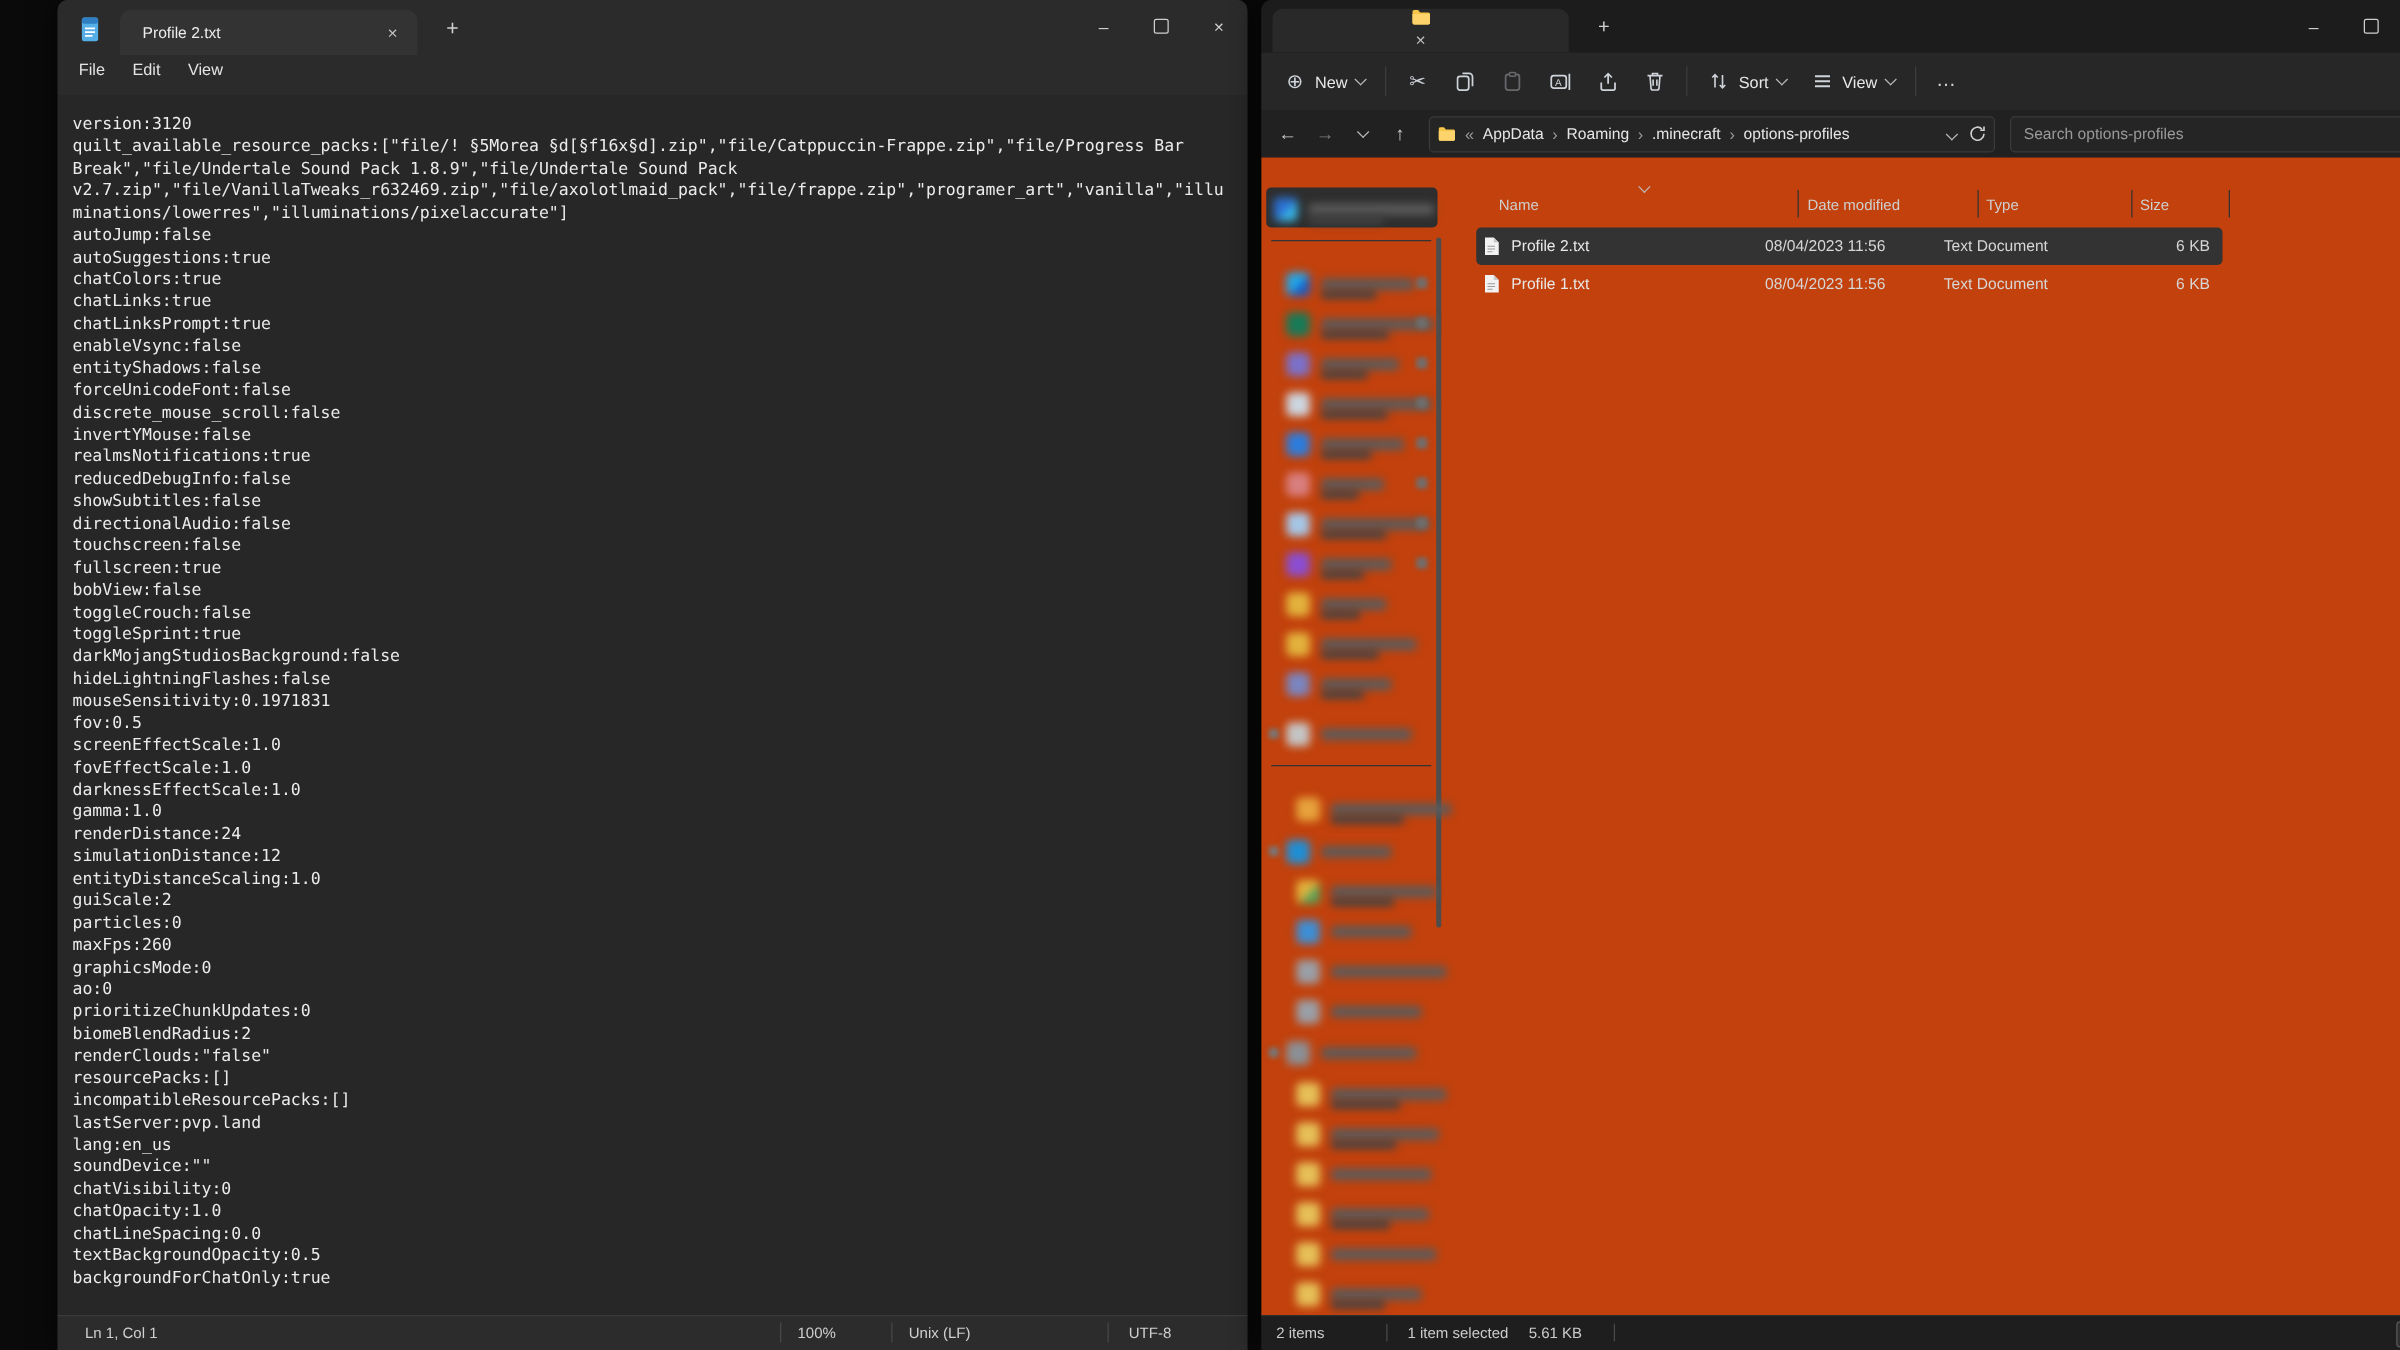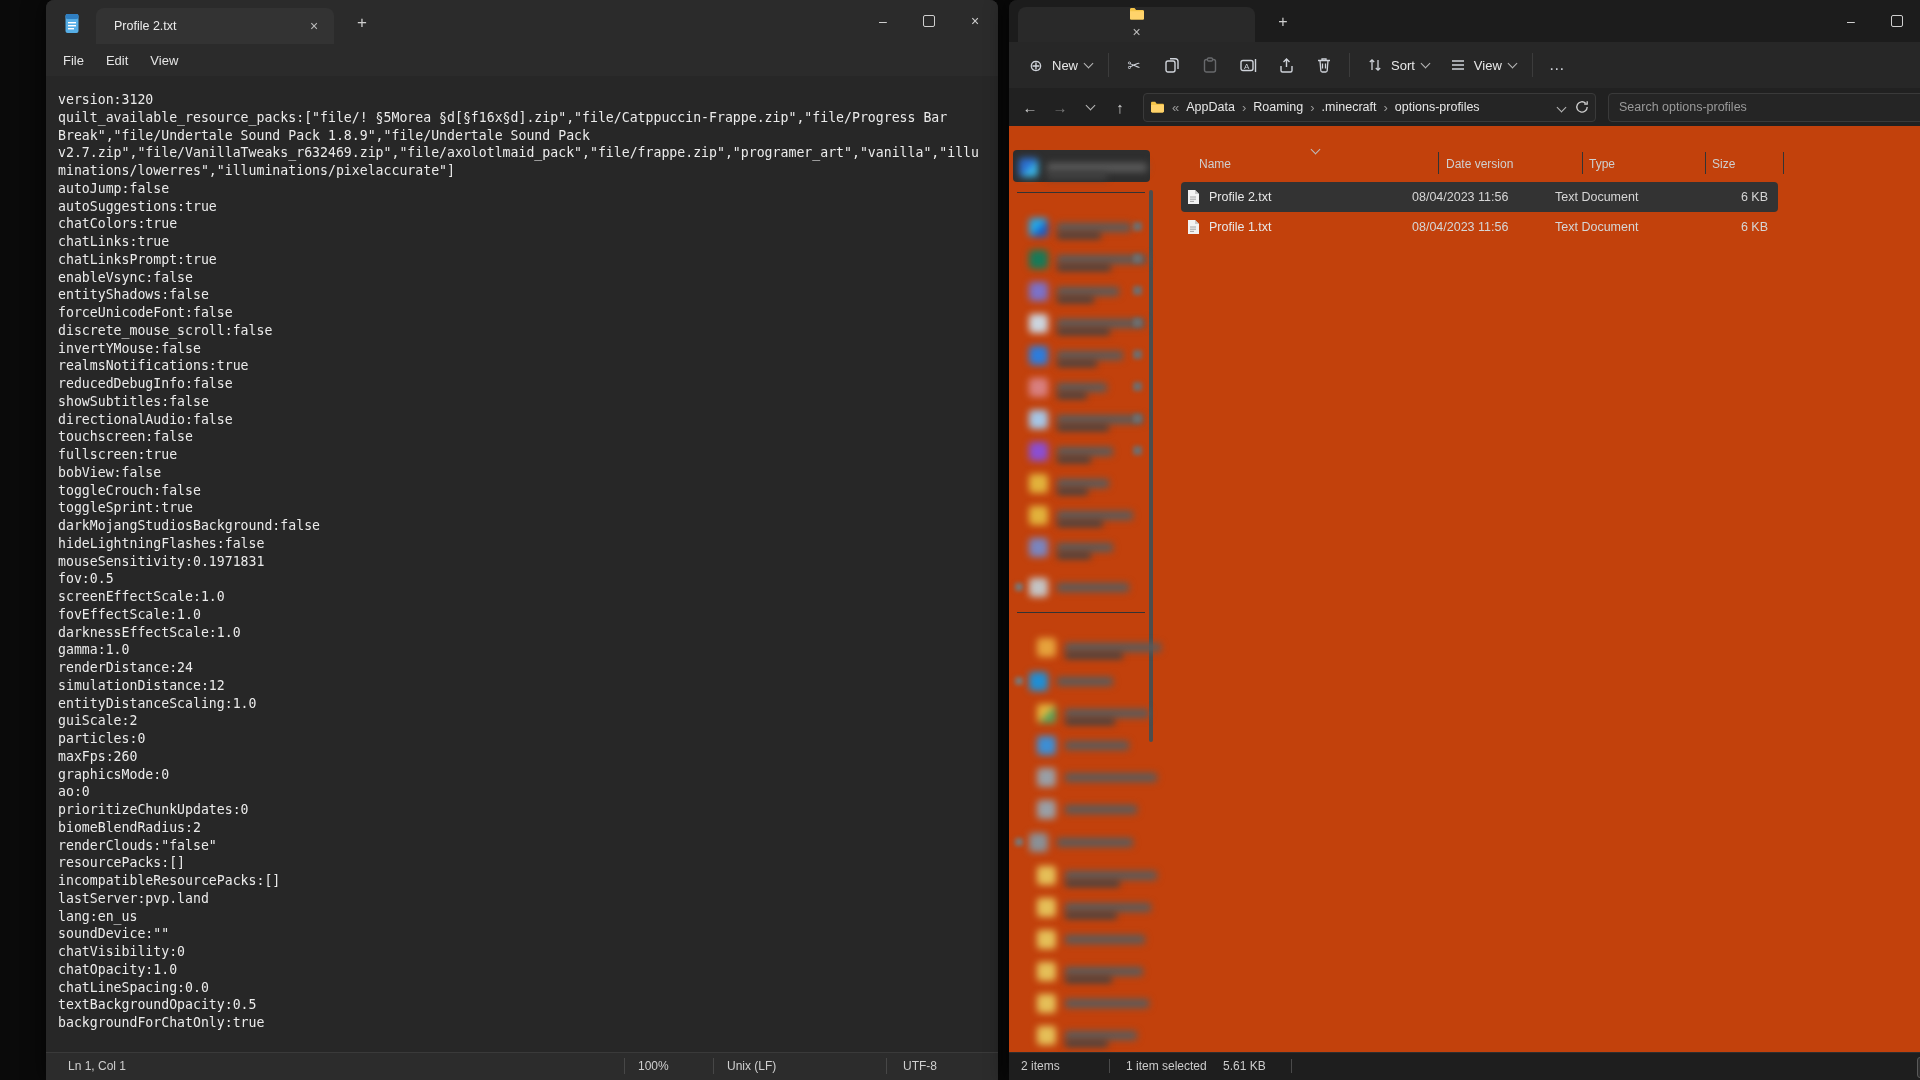--- a/index.html
+++ b/index.html
@@ -11,21 +11,21 @@
   .np-tabbar{position:absolute;top:0;left:0;right:0;height:44px;background:#2b2b2b;}
   .np-appicon{position:absolute;left:14px;top:11px;width:24px;height:24px;display:flex;align-items:center;justify-content:center;}
   .np-tab{position:absolute;left:50px;top:8px;width:238px;height:36px;background:#333333;border-radius:8px 8px 0 0;
     display:flex;align-items:center;padding:0 10px;box-sizing:border-box;}
   .np-tab-title{color:#ececec;font-size:12.5px;flex:1;padding-left:8px;}
   .np-tab-close{color:#bdbdbd;font-size:14px;width:20px;height:20px;line-height:20px;text-align:center;border-radius:4px;}
   .np-newtab{position:absolute;left:303px;top:13px;color:#cfcfcf;font-size:17px;width:26px;height:22px;text-align:center;line-height:20px;border-radius:4px;}
   .np-caption{position:absolute;right:0;top:0;height:42px;display:flex;}
   .cap-btn{width:46px;height:42px;display:flex;align-items:center;justify-content:center;color:#cfcfcf;font-size:14px;}
   .cap-box{width:10px;height:10px;border:1.2px solid #cfcfcf;border-radius:2px;}
-  .np-menubar{position:absolute;top:44px;left:0;right:0;height:32px;background:#2b2b2b;display:flex;align-items:center;color:#e4e4e4;font-size:13px;}
+  .np-menubar{position:absolute;top:44px;left:0;right:0;height:32px;background:#2b2b2b;display:flex;align-items:flex-start;color:#e4e4e4;font-size:13px;}
   .np-menu-item{padding:4px 11px;border-radius:4px;}
   .np-menubar .first{margin-left:6px;}
   .np-gear{position:absolute;right:12px;top:50px;color:#cfcfcf;font-size:15px;}
   .np-editor{position:absolute;top:76px;left:0;width:952px;bottom:27px;margin:0;box-sizing:border-box;
     padding:15px 12px 0 12px;background:#272727;color:#ebebeb;
     font-family:"DejaVu Sans Mono",monospace;font-size:13.2px;line-height:17.75px;
     white-space:pre-wrap;overflow-wrap:break-word;overflow:hidden;}
   .np-status{position:absolute;bottom:0;left:0;right:0;height:27px;background:#2c2c2c;border-top:1px solid #3a3a3a;
     color:#cfcfcf;font-size:12px;}
   .np-status span{position:absolute;top:6px;}
@@ -500,21 +500,21 @@
             <div class="sb-ico" style="background: rgb(229, 191, 88);"></div>
             <div class="sb-txt" style="width: 72px;"></div>
           </div>
         </div>
         <div class="sb-sub" style="top: 914px; left: 56px; width: 43px;"></div>
       </div>
 
     <div class="ex-main">
       <div class="sort-chev" style="left:148px"></div>
       <div class="col-hdr" style="left:35px">Name</div>
-      <div class="col-hdr" style="left:282px">Date version</div>
+      <div class="col-hdr" style="left:282px">Date modified</div>
       <div class="col-hdr" style="left:425px">Type</div>
       <div class="col-hdr" style="left:548px">Size</div>
       <div class="col-line" style="left:274px"></div>
       <div class="col-line" style="left:418px"></div>
       <div class="col-line" style="left:541px"></div>
       <div class="col-line" style="left:619px"></div>
 
       <div class="frow sel" style="top:56px">
         <svg width="14" height="16" viewBox="0 0 14 16" style="margin-left:5px;flex:none">
           <path d="M2 1h7l4 4v10H2z" fill="#f2f2f2"></path>

